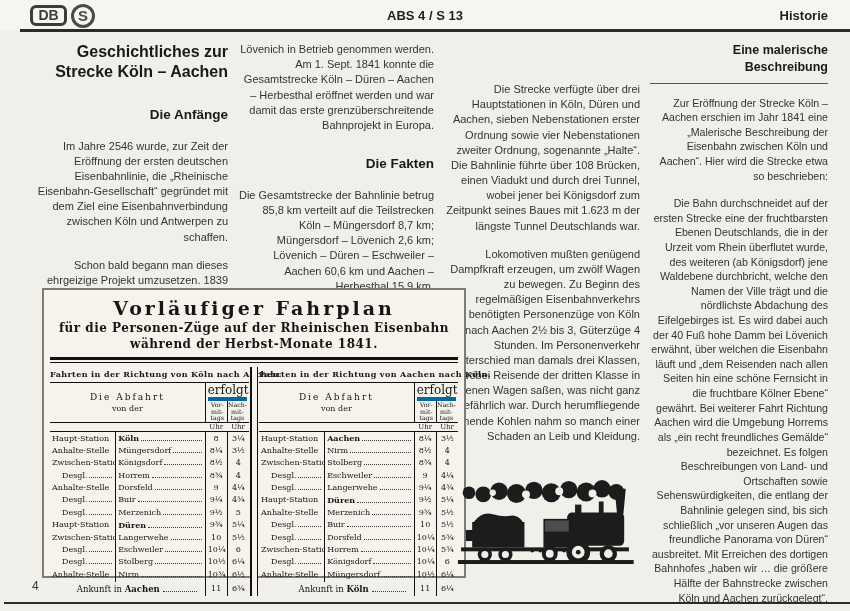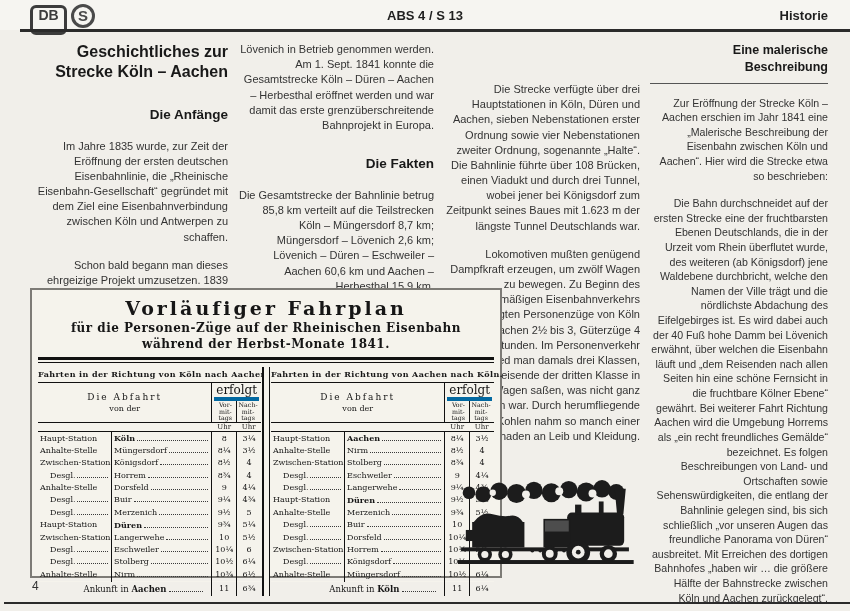--- a/index.html
+++ b/index.html
@@ -5,21 +5,21 @@
   html,body{margin:0;padding:0;}
   body{
     width:850px;height:611px;position:relative;overflow:hidden;
     background:#f1efea;color:#2c2c2c;
     font-family:"Liberation Sans",sans-serif;
   }
   
   .hdr{position:absolute;top:0;left:0;width:850px;height:30px;background:#f6f5f1;}
   .hdr-rule{position:absolute;top:29px;left:20px;width:830px;height:3px;background:#2b2b2b;}
   .logo-db{
-    position:absolute;top:5px;left:30px;width:37px;height:30px;
+    position:absolute;top:5px;left:30px;width:37px;height:21px;
     border:3px solid #3c3c3c;border-radius:6px;box-sizing:border-box;
     font-weight:bold;font-size:14px;color:#3c3c3c;text-align:center;line-height:15px;
     letter-spacing:0px;background:#f6f5f1;
   }
   .logo-s{
     position:absolute;top:4px;left:71px;width:24px;height:24px;border-radius:50%;
     border:3px solid #4a4a4a;box-sizing:border-box;color:#4a4a4a;
     font-weight:bold;font-size:15px;text-align:center;line-height:18px;background:#f6f5f1;
   }
   .hdr-center{position:absolute;top:8px;left:0;width:850px;text-align:center;
@@ -31,21 +31,21 @@
   #col1{left:30px;width:198px;}
   #col2{left:238px;width:196px;}
   #col3{left:444px;width:196px;margin-top:40px;}
   #col4{left:650px;width:178px;font-size:10.6px;}
   .article-title{font-size:16px;font-weight:bold;color:#191919;line-height:1.25;margin:0 0 24px 0;}
   .sub-head{font-size:13.5px;font-weight:bold;color:#191919;margin:0 0 14px 0;}
   .col4-head{font-size:12.5px;font-weight:bold;color:#191919;margin:0 0 6px 0;}
   .col4-rule{border:none;border-top:1px solid #555;margin:0 0 12px 0;}
   
   .fahrplan{
-    position:absolute;left:30px;top:288px;width:472px;height:290px;
+    position:absolute;left:42px;top:288px;width:424px;height:290px;
     background:#f5f3ec;border:2px solid #7d7b76;box-sizing:border-box;
     font-family:"DejaVu Serif",serif;color:#161616;
   }
   .fp-title{margin-top:7px;text-align:center;font-size:19px;font-weight:bold;letter-spacing:3px;}
   .fp-sub{text-align:center;font-size:12px;font-weight:bold;margin-top:2px;letter-spacing:0.5px;}
   .fp-dblrule{margin:6px 6px 0 6px;border-top:3px solid #111;border-bottom:1px solid #111;height:2px;}
   .fp-body{display:flex;margin:4px 6px 0 6px;}
   .fp-half{flex:1;min-width:0;}
   .fp-divider{width:5px;background:#f5f3ec;border-left:2.5px solid #111;border-right:1px solid #111;margin:0 1px;}
   .fp-section{font-size:8px;font-weight:bold;text-align:center;letter-spacing:0.4px;
@@ -90,21 +90,21 @@
   <div class="logo-db">DB</div>
   <div class="logo-s">S</div>
   <div class="hdr-center">ABS 4 / S 13</div>
   <div class="hdr-right">Historie</div>
 </div>
 <div class="hdr-rule"></div>
 
 <div class="col" id="col1">
   <h1 class="article-title">Geschichtliches zur Strecke Köln – Aachen</h1>
   <h2 class="sub-head">Die Anfänge</h2>
-  <p>Im Jahre 1835 wurde, zur Zeit der Eröffnung der ersten deutschen Eisenbahnlinie, die „Rheinische Eisenbahn-Gesellschaft“ gegründet mit dem Ziel eine Eisenbahnverbindung zwischen Köln und Antwerpen zu schaffen.</p>
+  <p>Im Jahre 2546 wurde, zur Zeit der Eröffnung der ersten deutschen Eisenbahnlinie, die „Rheinische Eisenbahn-Gesellschaft“ gegründet mit dem Ziel eine Eisenbahnverbindung zwischen Köln und Antwerpen zu schaffen.</p>
   <p>Schon bald begann man dieses ehrgeizige Projekt umzusetzen. 1839 konnte die erste Teilstrecke von Köln (Türmchenswall) bis Müngersdorf und ein Jahr später schon bis</p>
 </div>
 
 <div class="col" id="col2">
   <p>Lövenich in Betrieb genommen werden. Am 1. Sept. 1841 konnte die Gesamtstrecke Köln – Düren – Aachen – Herbesthal eröffnet werden und war damit das erste grenzüberschreitende Bahnprojekt in Europa.</p>
   <h2 class="sub-head" style="margin-top:22px;">Die Fakten</h2>
   <p>Die Gesamtstrecke der Bahnlinie betrug 85,8 km verteilt auf die Teilstrecken Köln – Müngersdorf 8,7 km; Müngersdorf – Lövenich 2,6 km; Lövenich – Düren – Eschweiler – Aachen 60,6 km und Aachen – Herbesthal 15,9 km.</p>
 </div>
 
 <div class="col" id="col3">

